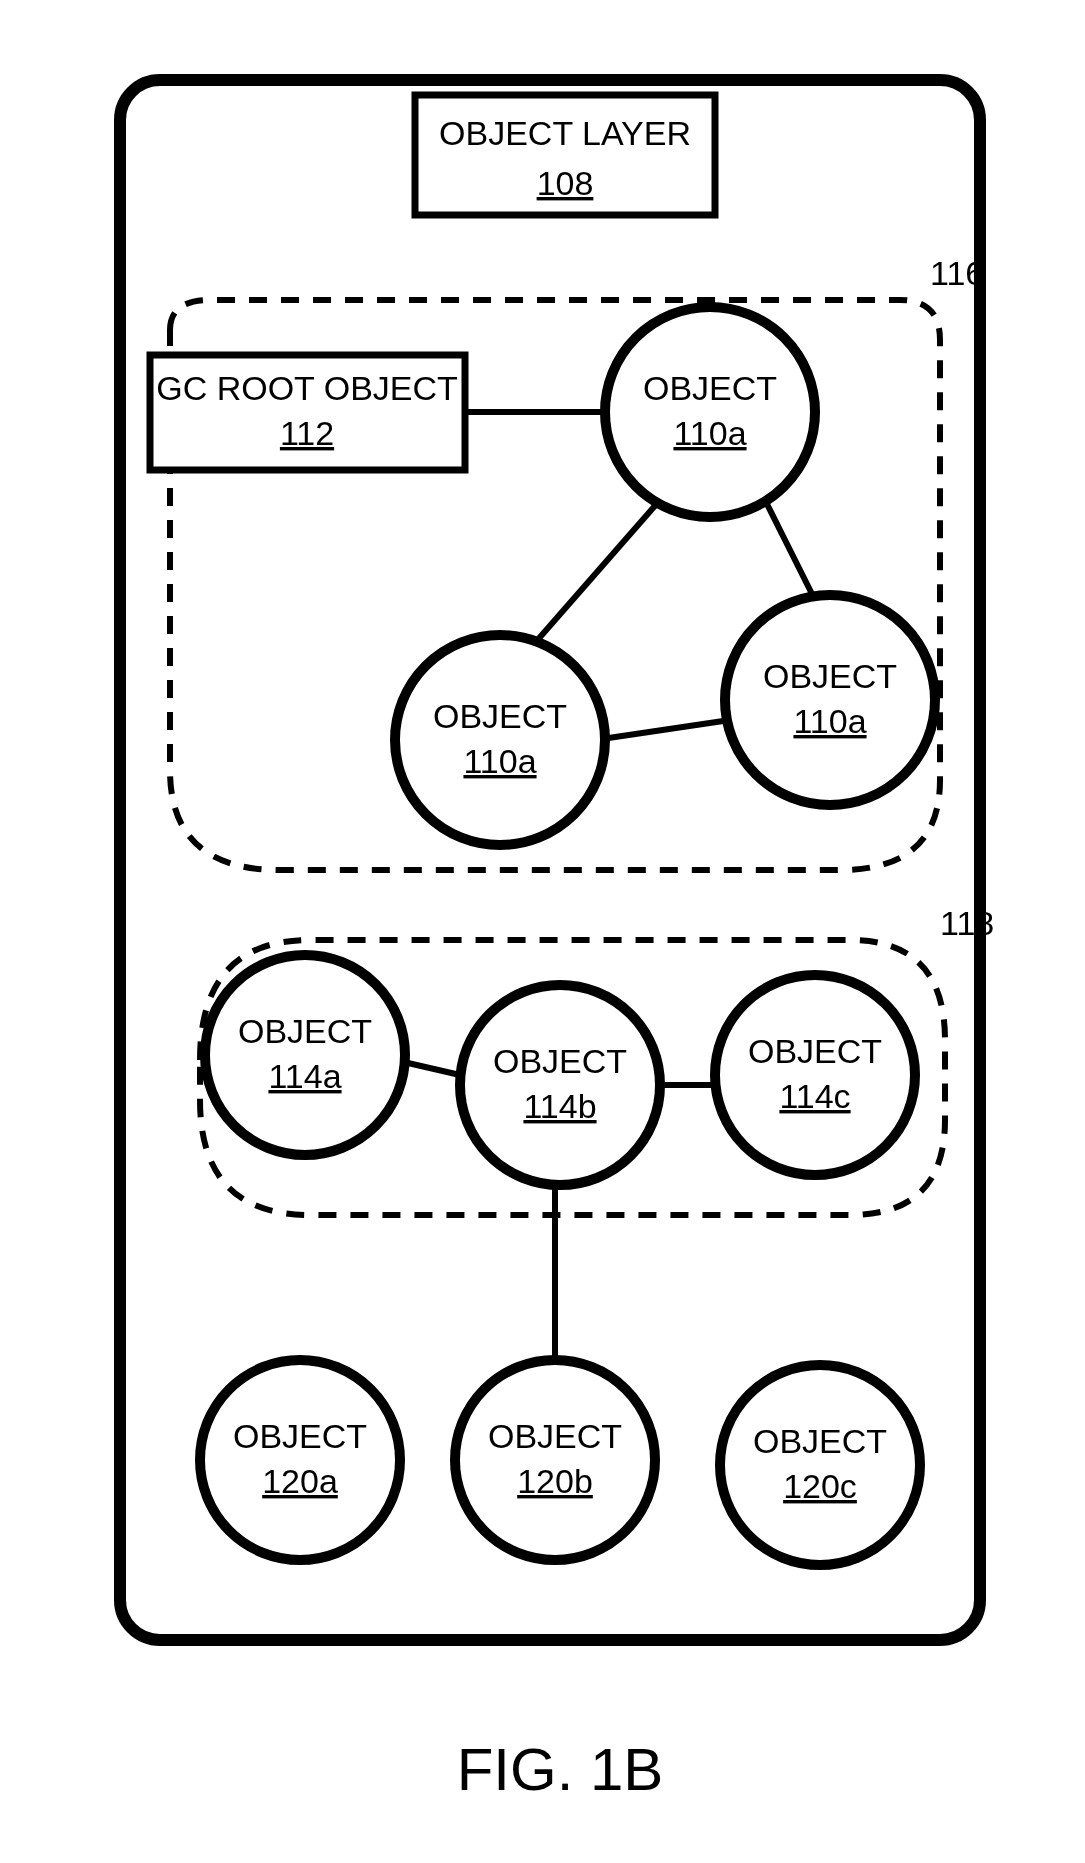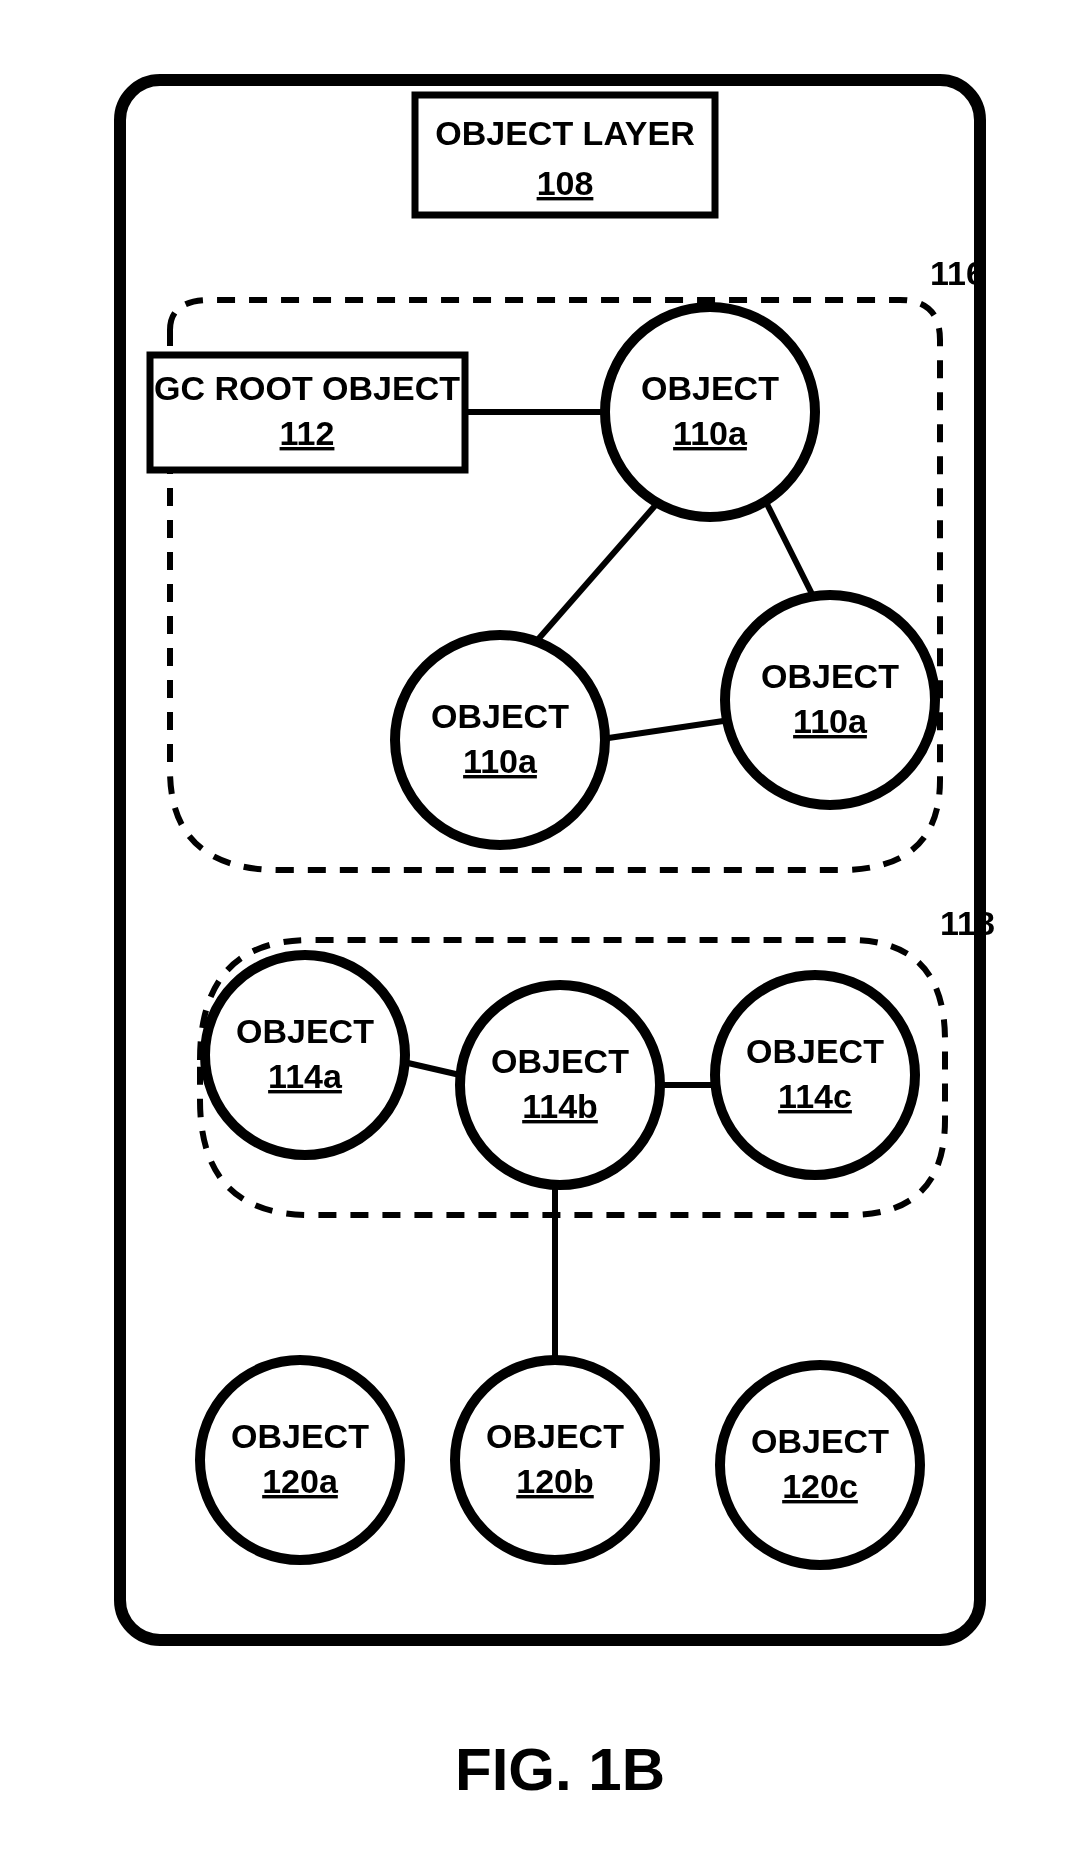--- a/index.html
+++ b/index.html
@@ -5,21 +5,20 @@
   body{
     margin:0;
     padding:0;
     background:#fff;
     font-family:"Comic Sans MS","Comic Sans",cursive,sans-serif;
   }
   .page{
     width:1085px;
     height:1863px;
     position:relative;
-    font-weight:bold;
   }
   svg{display:block}
   text{font-family:"Comic Sans MS","Comic Sans",cursive,sans-serif;}
   .small-title{font-size:34px;}
   .small-ref{font-size:34px; text-decoration:underline;}
   .fig{font-size:60px;}
 </style>
 </head>
 <body>
 

